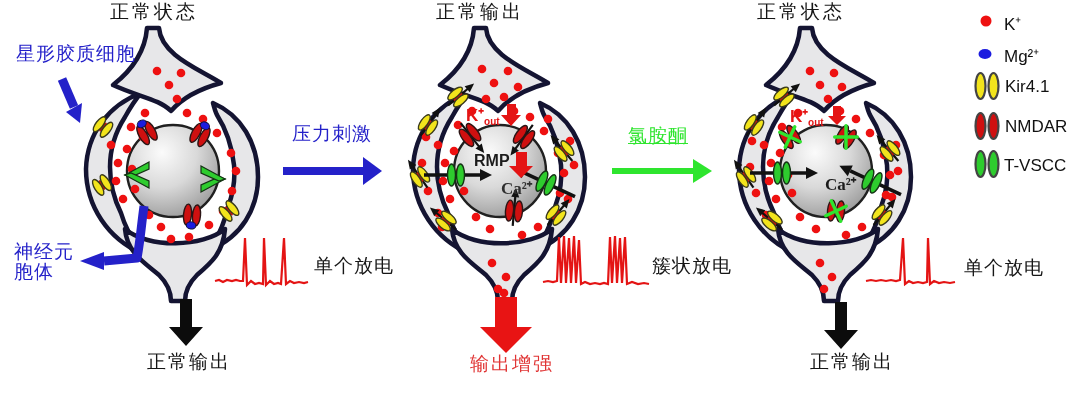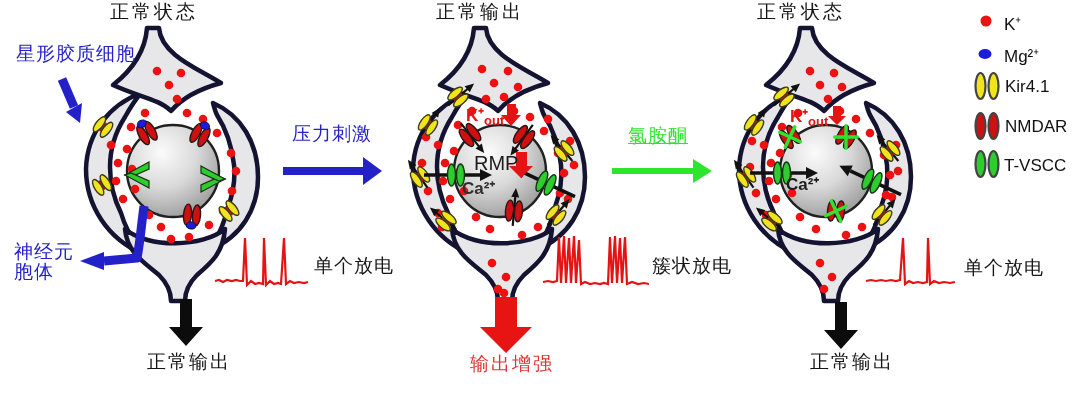--- a/index.html
+++ b/index.html
@@ -7,23 +7,23 @@
          font-family:"Liberation Serif", serif;}
   #art{position:absolute;left:0;top:0;}
   .txt{position:absolute;line-height:1.05;color:#161616;white-space:nowrap;
        font-size:19px;letter-spacing:1px;}
   .blue{color:#2421c9;}
   .green{color:#2ee52e;text-decoration:underline;}
   .red{color:#e03434;}
   .center{text-align:left;}
   .legend-label{font-family:"Liberation Sans", sans-serif;font-size:17px;letter-spacing:0;color:#111;}
   .kout{font-family:"Liberation Sans", sans-serif;font-size:17px;font-weight:bold;color:#e41414;letter-spacing:0;}
-  .kout sub{font-size:13px;vertical-align:-4px;}
-  .rmp{font-family:"Liberation Sans", sans-serif;font-size:20px;font-weight:400;color:#1c1c1c;letter-spacing:0;}
-  .ca{font-family:Liberation Sans, sans-serif;font-size:17px;font-weight:600;color:#2f2f2f;letter-spacing:0;}
+  .kout sub{font-size:10px;vertical-align:-4px;}
+  .rmp{font-family:"Liberation Sans", sans-serif;font-size:16px;font-weight:700;color:#1c1c1c;letter-spacing:0;}
+  .ca{font-family:Liberation Serif, serif;font-size:17px;font-weight:600;color:#2f2f2f;letter-spacing:0;margin-left:39px;}
   sup,sub{letter-spacing:0;}
 </style>
 </head>
 <body>
 
 <div id="stage">
 
   <svg id="art" width="1080" height="406" viewBox="0 0 1080 406">
     <defs>
       <radialGradient id="ng" cx="0.38" cy="0.3" r="0.85">

